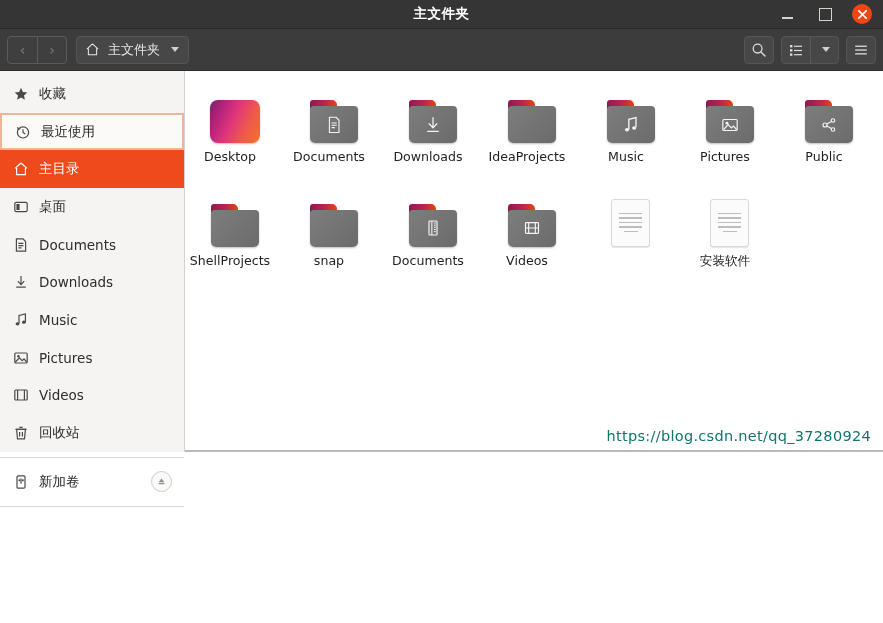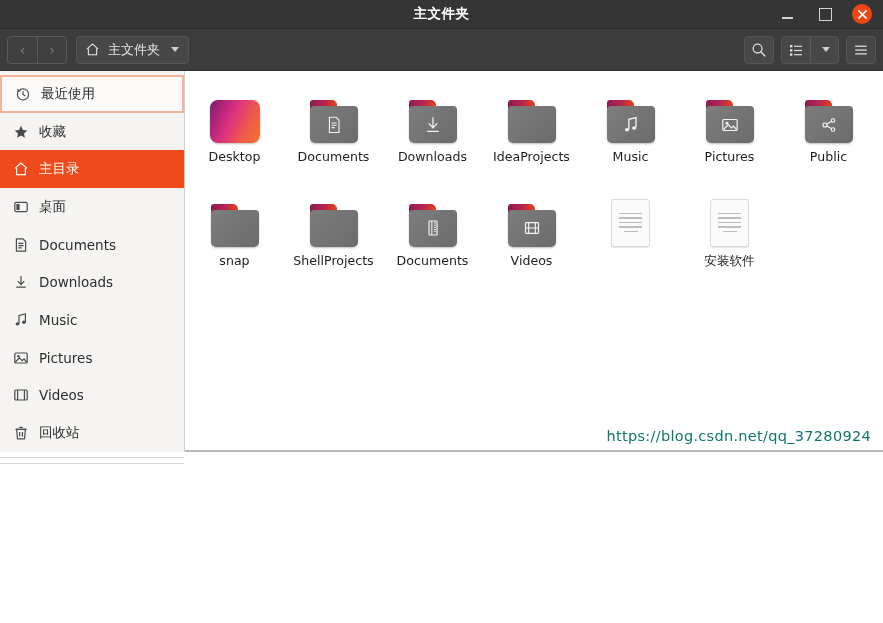--- a/index.html
+++ b/index.html
@@ -86,21 +86,21 @@
            border: 1px solid #cfcbc7; background: #faf9f8;
            display: flex; align-items: center; justify-content: center; }
   .divider { height: 1px; background: #dcd8d4; margin: 5px 0; }
   .side-spacer { flex: 1; }
 
   
   .content { flex: 1; background: #ffffff; padding: 14px 0 0 0;
              position: relative; overflow: hidden; }
   .grid { display: flex; flex-wrap: wrap; align-content: flex-start; }
   .cell { width: 99px; padding-top: 4px; display: flex; flex-direction: column;
-          align-items: center; }
+          }
   .cell .icon-wrap { height: 54px; display: flex; align-items: flex-end;
                      justify-content: center; }
   .cell .name { margin-top: 6px; font-size: 12.6px; color: #1f1f1f;
                 text-align: center; line-height: 15.5px; width: 90px;
                 word-break: break-word; }
   .row-gap { width: 100%; height: 24px; }
 
   
   .folder { width: 50px; height: 43px; position: relative; }
   .folder .tab { position: absolute; left: 1px; top: 0; width: 27px; height: 9px;
@@ -193,38 +193,38 @@
           <rect x="2.2" y="11.2" width="11.6" height="1.3" fill="#dcdcdc"></rect>
         </svg>
       </div>
     </div>
   </div>
 
   <div class="body">
 
     <div class="sidebar">
       <div id="sidebar-list">
+          <div class="side-item">
+            <span class="ico">
+              <svg viewBox="0 0 16 16" width="16" height="16">
+                <path d="M8 1.8 L9.9 5.9 L14.3 6.4 L11 9.4 L11.9 13.8 L8 11.6 L4.1 13.8 L5 9.4 L1.7 6.4 L6.1 5.9 Z" fill="currentColor"></path>
+              </svg>
+            </span>
+            <span class="side-label">收藏</span>
+          </div>
           <div class="side-item focused">
             <span class="ico">
               <svg viewBox="0 0 16 16" width="16" height="16">
                 <circle cx="8" cy="8.4" r="5.6" stroke="currentColor" fill="none" stroke-width="1.2"></circle>
                 <path d="M8 5.2 L8 8.5 L10.3 9.9" stroke="currentColor" fill="none" stroke-width="1.2"></path>
                 <path d="M2.6 3.1 L3.3 5.4 L5.5 4.5" stroke="currentColor" fill="none" stroke-width="1.2"></path>
               </svg>
             </span>
             <span class="side-label">最近使用</span>
           </div>
-          <div class="side-item">
-            <span class="ico">
-              <svg viewBox="0 0 16 16" width="16" height="16">
-                <path d="M8 1.8 L9.9 5.9 L14.3 6.4 L11 9.4 L11.9 13.8 L8 11.6 L4.1 13.8 L5 9.4 L1.7 6.4 L6.1 5.9 Z" fill="currentColor"></path>
-              </svg>
-            </span>
-            <span class="side-label">收藏</span>
-          </div>
           <div class="side-item selected">
             <span class="ico">
               <svg viewBox="0 0 16 16" width="16" height="16">
                 <path d="M8 2 L14 7.4 M8 2 L2 7.4 M3.6 6.9 L3.6 13.6 L12.4 13.6 L12.4 6.9" stroke="currentColor" fill="none" stroke-width="1.2"></path>
               </svg>
             </span>
             <span class="side-label">主目录</span>
           </div>
           <div class="side-item">
             <span class="ico">
@@ -285,20 +285,37 @@
             <span class="ico">
               <svg viewBox="0 0 16 16" width="16" height="16">
                 <path d="M3.6 4.4 L12.4 4.4 L11.5 13.8 L4.5 13.8 Z" stroke="currentColor" fill="none" stroke-width="1.2"></path>
                 <path d="M2.4 4.4 H13.6 M6.3 2.4 H9.7" stroke="currentColor" fill="none" stroke-width="1.2"></path>
                 <path d="M6.6 7 L6.6 11.4 M9.4 7 L9.4 11.4" stroke="currentColor" fill="none" stroke-width="1.2"></path>
               </svg>
             </span>
             <span class="side-label">回收站</span>
           </div>
           <div class="divider"></div>
+          <div class="side-item">
+            <span class="ico">
+              <svg viewBox="0 0 16 16" width="16" height="16">
+                <rect x="4" y="1.9" width="8" height="12.2" rx="1.1" stroke="currentColor" fill="none" stroke-width="1.2"></rect>
+                <path d="M8 4.4 L8 9.8" stroke="currentColor" fill="none" stroke-width="1.2"></path>
+                <circle cx="6.4" cy="6.2" r="1" fill="currentColor"></circle>
+                <rect x="8.9" y="5.4" width="1.8" height="1.8" fill="currentColor"></rect>
+              </svg>
+            </span>
+            <span class="side-label">新加卷</span>
+            <span class="eject">
+              <svg viewBox="0 0 14 14" width="11" height="11">
+                <path d="M7 3.2 L10.6 7.8 H3.4 Z" fill="#8e8e8e"></path>
+                <rect x="3.4" y="9" width="7.2" height="1.5" fill="#8e8e8e"></rect>
+              </svg>
+            </span>
+          </div>
           <div class="divider"></div>
         </div>
       <div class="side-spacer"></div>
     </div>
 
     <div class="content">
       <div class="grid" id="file-grid">
           <div class="cell">
             <div class="icon-wrap">
               <div class="deskico"></div>
@@ -392,32 +409,32 @@
           <div class="row-gap"></div>
           <div class="cell">
             <div class="icon-wrap">
               <div class="folder">
           <div class="tab"></div>
           <div class="front">
             
           </div>
         </div>
             </div>
+            <div class="name">ShellProjects</div>
+          </div>
+          <div class="cell">
+            <div class="icon-wrap">
+              <div class="folder">
+          <div class="tab"></div>
+          <div class="front">
+            
+          </div>
+        </div>
+            </div>
             <div class="name">snap</div>
-          </div>
-          <div class="cell">
-            <div class="icon-wrap">
-              <div class="folder">
-          <div class="tab"></div>
-          <div class="front">
-            
-          </div>
-        </div>
-            </div>
-            <div class="name">ShellProjects</div>
           </div>
           <div class="cell">
             <div class="icon-wrap">
               <div class="folder">
           <div class="tab"></div>
           <div class="front">
             <svg viewBox="0 0 24 24">
                     <rect x="7.2" y="3.6" width="9.6" height="16.8" rx="1" stroke="#ffffff" stroke-width="1.4" fill="none"></rect>
                     <path d="M10.6 3.6 V20.4" stroke="#ffffff" stroke-width="1.3"></path>
                     <path d="M13 6 H15.4 M13 8.6 H15.4 M13 11.2 H15.4 M13 13.8 H15.4 M13 16.4 H15.4" stroke="#ffffff" stroke-width="1.2"></path>

